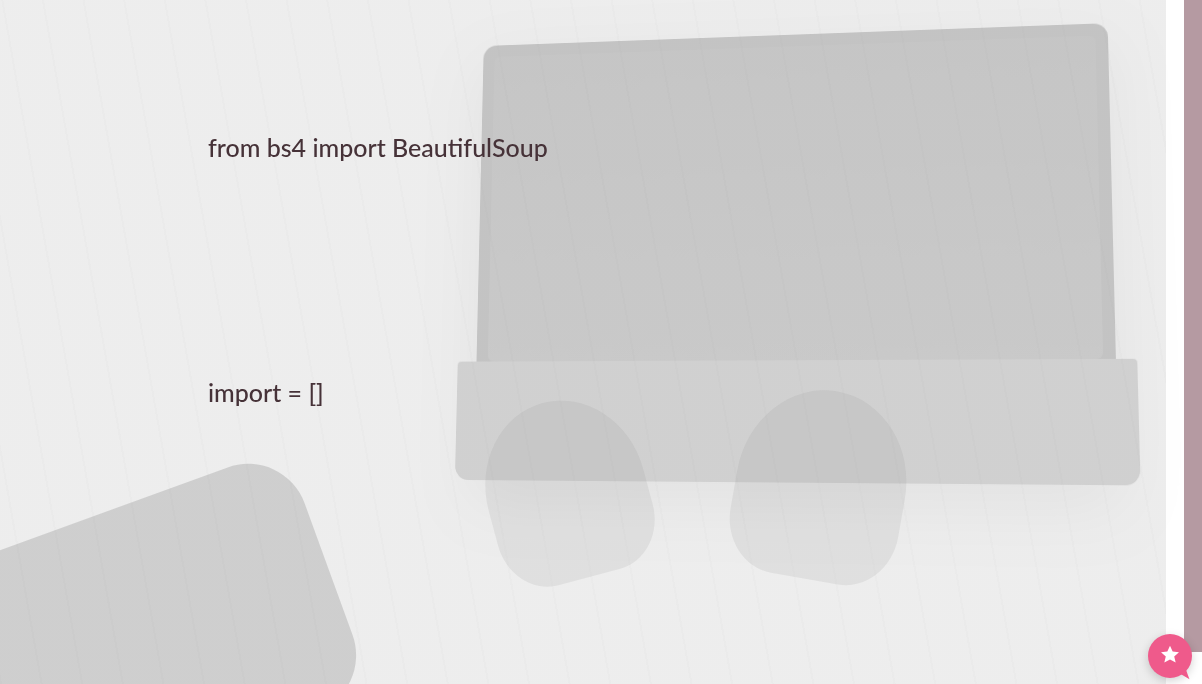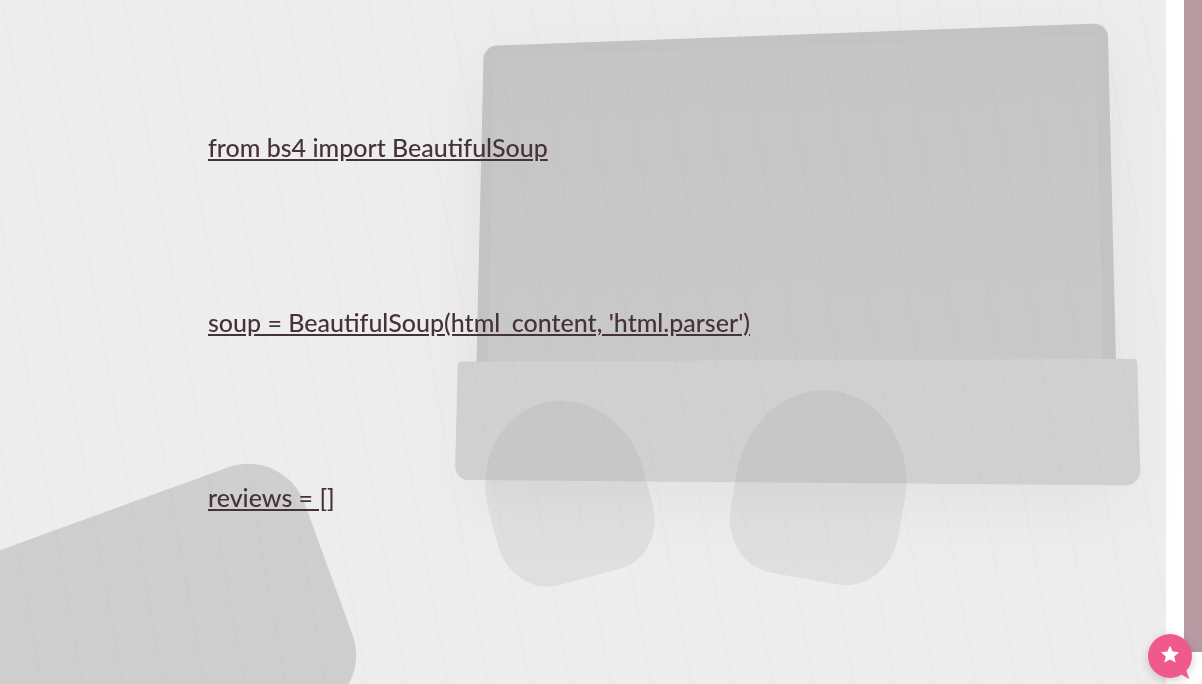--- a/index.html
+++ b/index.html
@@ -74,21 +74,21 @@
     left: 208px;
     top: 60px;
     width: 740px;
     color: #463238;
     font-size: 25px;
     line-height: 35px;
     font-weight: 500;
     white-space: pre;
     font-feature-settings: "liga" 1;
   }
-  .code-block .line { display: block; text-decoration: underline; }
+  .code-block .line { display: block; }
 
   .right-bar {
     position: absolute;
     top: 0;
     right: 0;
     width: 18px;
     height: 652px;
     background: #b59aa2;
   }
 
@@ -127,23 +127,22 @@
   </div>
   <div class="hands">
     <div class="hand l"></div>
     <div class="hand r"></div>
   </div>
 </div>
 
 <div class="code-block">
   <span class="line">from bs4 import BeautifulSoup</span>
   <span class="line"></span>
-  <span class="line">soup = BeautifulSoup(html_content, 'html.parser')</span>
   <span class="line"></span>
-  <span class="line">reviews = []</span>
+  <span class="line">import = []</span>
   
   
   
   
   <span class="line"></span>
   
   
   
   
   

